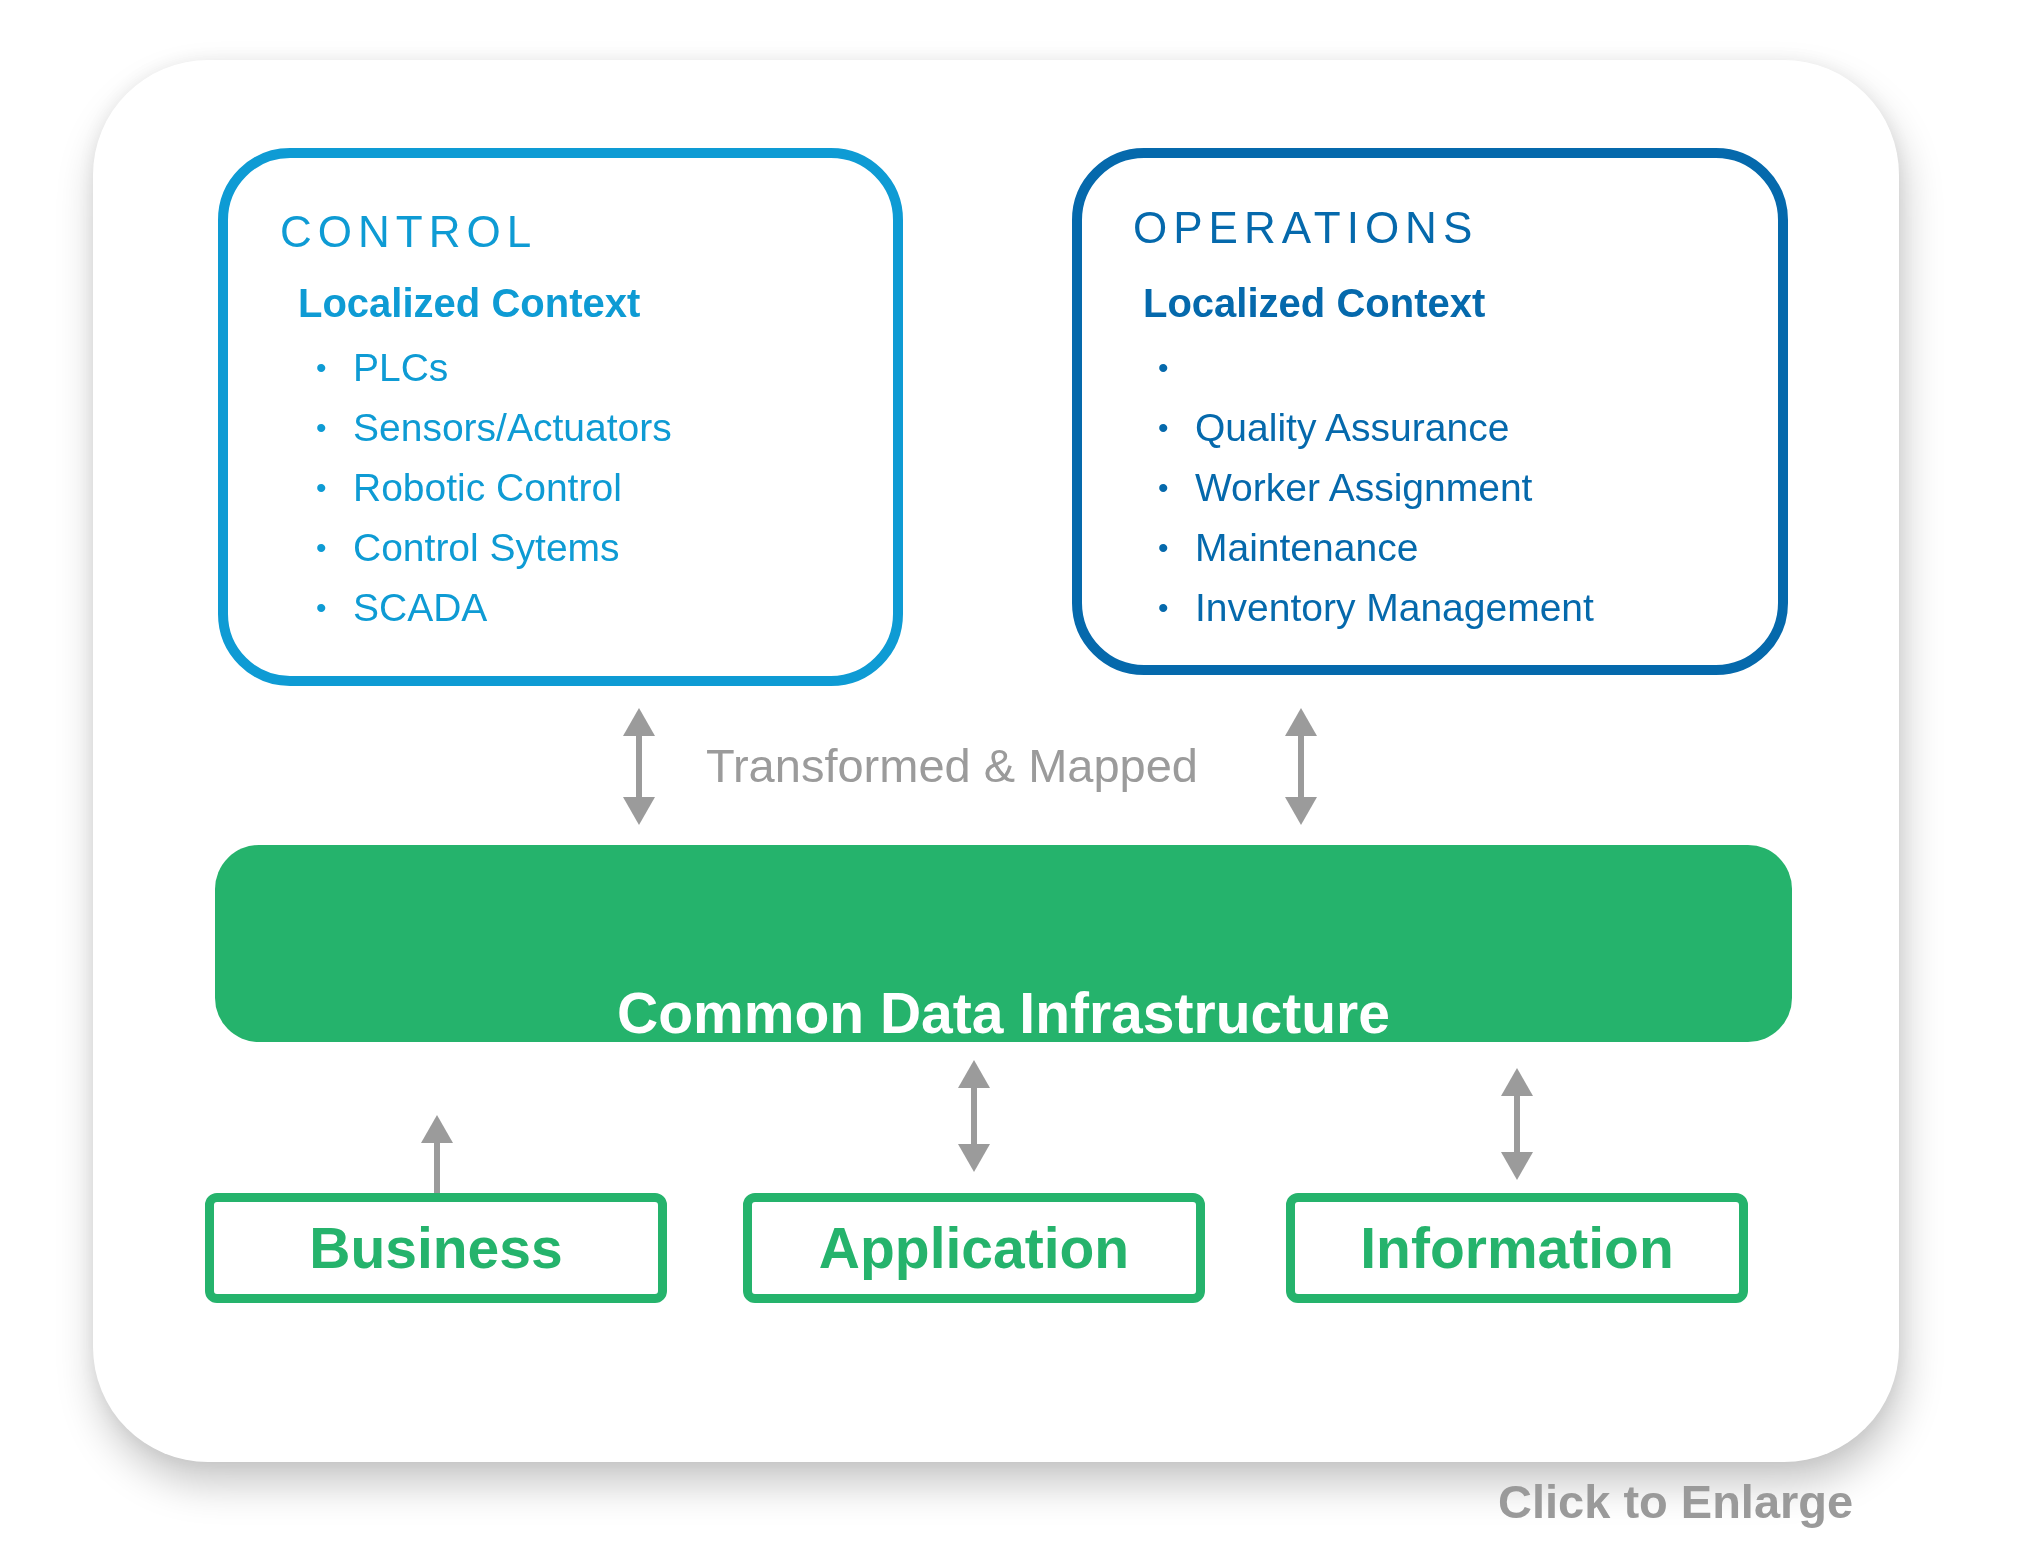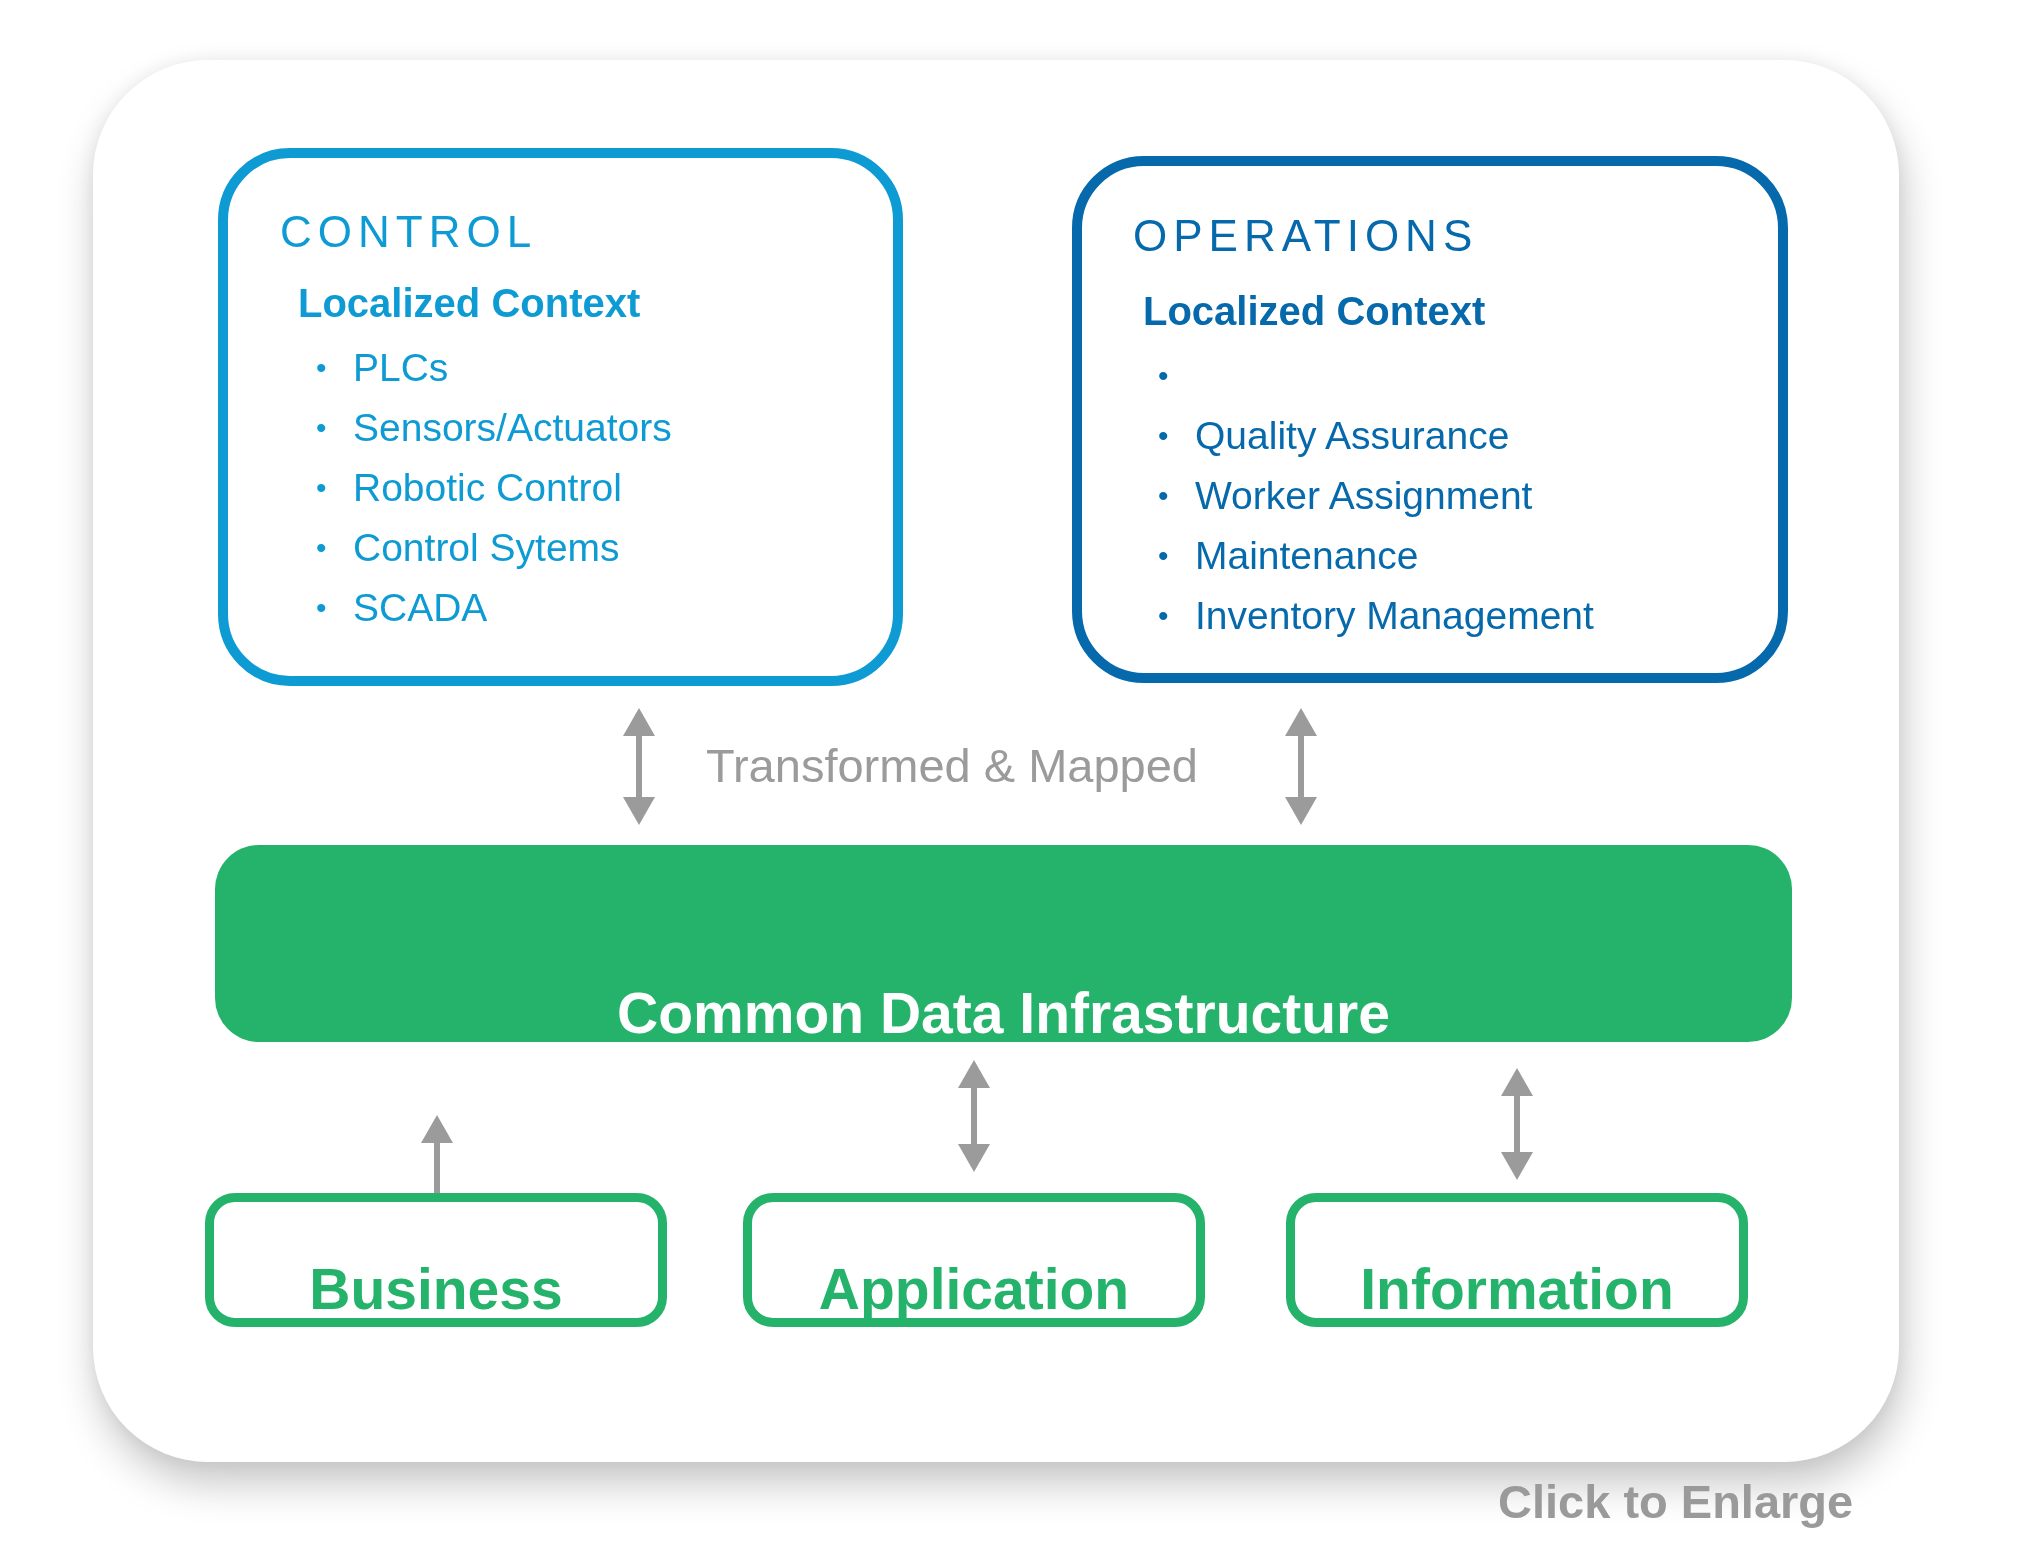--- a/index.html
+++ b/index.html
@@ -11,21 +11,21 @@
     .card {
       position: absolute; left: 93px; top: 60px; width: 1806px; height: 1402px;
       background: #ffffff; border-radius: 115px;
       box-shadow: 4px 22px 40px rgba(0,0,0,0.22), 0 0 18px rgba(0,0,0,0.06);
     }
     .ctx-box {
       position: absolute; box-sizing: border-box; background: #fff;
       border-radius: 72px; border: 10px solid;
     }
     #control-box { left: 218px; top: 148px; width: 685px; height: 538px; border-color: #0e9bd4; color: #0e9bd4; padding-left: 20px; }
-    #operations-box { left: 1072px; top: 148px; width: 716px; height: 527px; border-color: #0569ac; color: #0569ac; margin-top: 8px; }
+    #operations-box { left: 1072px; top: 148px; width: 716px; height: 527px; border-color: #0569ac; color: #0569ac; }
     .ctx-title {
       position: absolute; top: 52px; font-size: 44px; letter-spacing: 6px;
       font-weight: normal; line-height: 1;
     }
     #control-box .ctx-title { left: 52px; }
     #operations-box .ctx-title { left: 51px; top: 48px; }
     .ctx-sub {
       position: absolute; top: 125px; font-size: 40px; font-weight: bold; line-height: 1;
     }
     #control-box .ctx-sub { left: 70px; }
@@ -46,23 +46,23 @@
       position: absolute; left: 706px; top: 742px; font-size: 47px; font-weight: normal;
       color: #9b9b9b; line-height: 1; white-space: nowrap;
     }
     .cdi-bar {
       position: absolute; left: 215px; top: 845px; width: 1577px; height: 197px;
       background: #25b36c; border-radius: 44px;
       display: flex; align-items: flex-end; justify-content: center;
     }
     .cdi-title { color: #fff; font-size: 57px; font-weight: bold; line-height: 1; margin-top: -4px; }
     .layer-box {
-      position: absolute; top: 1193px; width: 462px; height: 134px; box-sizing: border-box;
-      border: 9px solid #25b36c; border-radius: 30px; background: #fff;
-      display: flex; align-items: flex-end; justify-content: center;
+      position: absolute; top: 1193px; width: 462px; height: 110px; box-sizing: border-box;
+      border: 9px solid #25b36c; border-radius: 12px; background: #fff;
+      display: flex; align-items: center; justify-content: center;
     }
     .layer-label { color: #25b36c; font-size: 57px; font-weight: bold; line-height: 1; }
     .enlarge {
       position: absolute; left: 1498px; top: 1478px; font-size: 47px; font-weight: bold;
       color: #9a9a9a; line-height: 1; white-space: nowrap;
     }
   </style>
 </head>
 <body>
 

